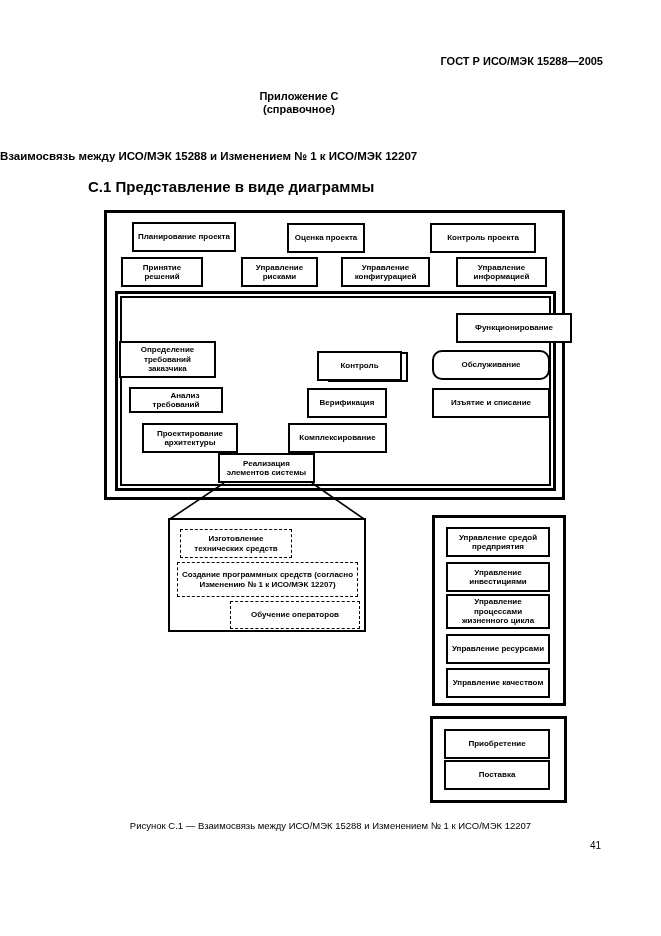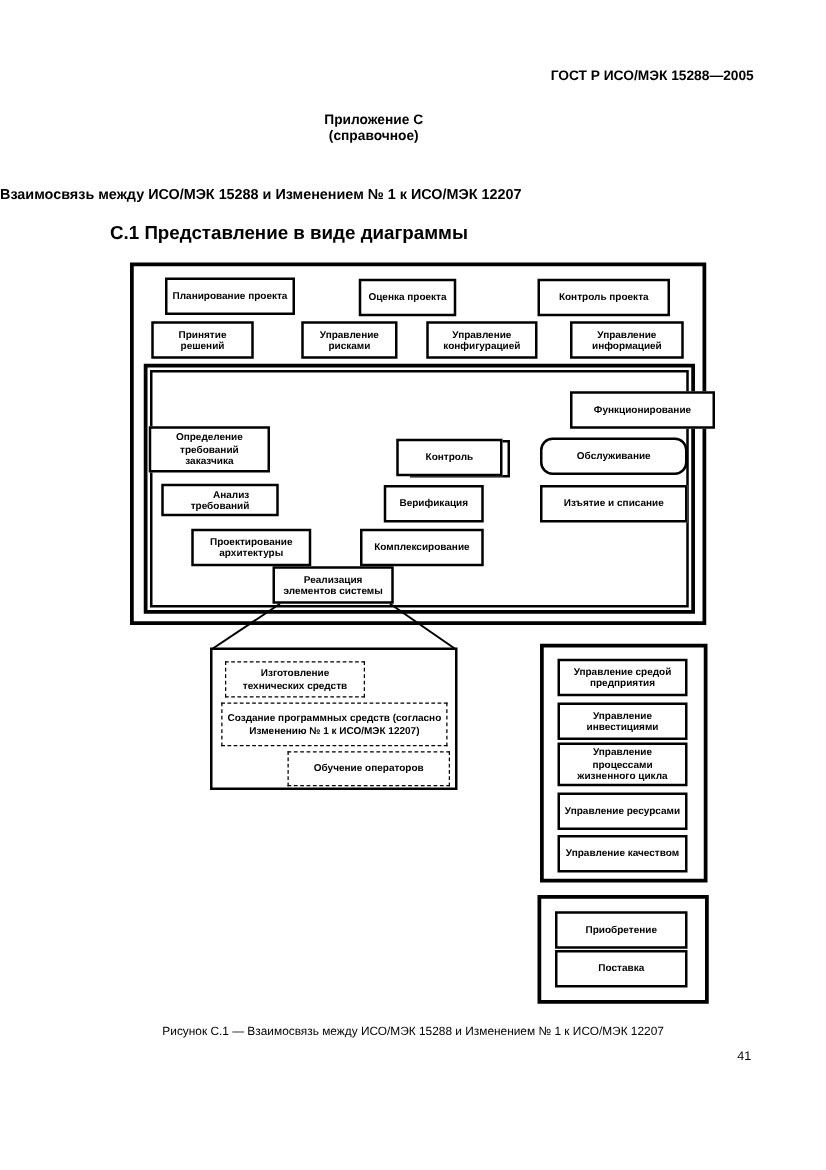--- a/index.html
+++ b/index.html
@@ -89,21 +89,21 @@
   </div>
   <div class="bx" style="left:129px;top:387px;width:94px;height:26px;padding:1px 28px;text-align:right;">
     <span>Анализ требований</span>
   </div>
   <div class="bx" style="left:307px;top:388px;width:80px;height:25px;">
     <span>Верификация</span>
   </div>
   <div class="bx" style="left:432px;top:388px;width:118px;height:25px;">
     <span>Изъятие и списание</span>
   </div>
-  <div class="bx" style="left:142px;top:423px;width:96px;height:25px;margin-left:11px;">
+  <div class="bx" style="left:142px;top:423px;width:96px;height:25px;">
     <span>Проектирование архитектуры</span>
   </div>
   <div class="bx" style="left:288px;top:423px;width:99px;height:25px;">
     <span>Комплексирование</span>
   </div>
   <div class="bx" style="left:218px;top:453px;width:97px;height:30px;">
     <span>Реализация элементов системы</span>
   </div>
 
   <svg class="connector" width="661" height="936">

